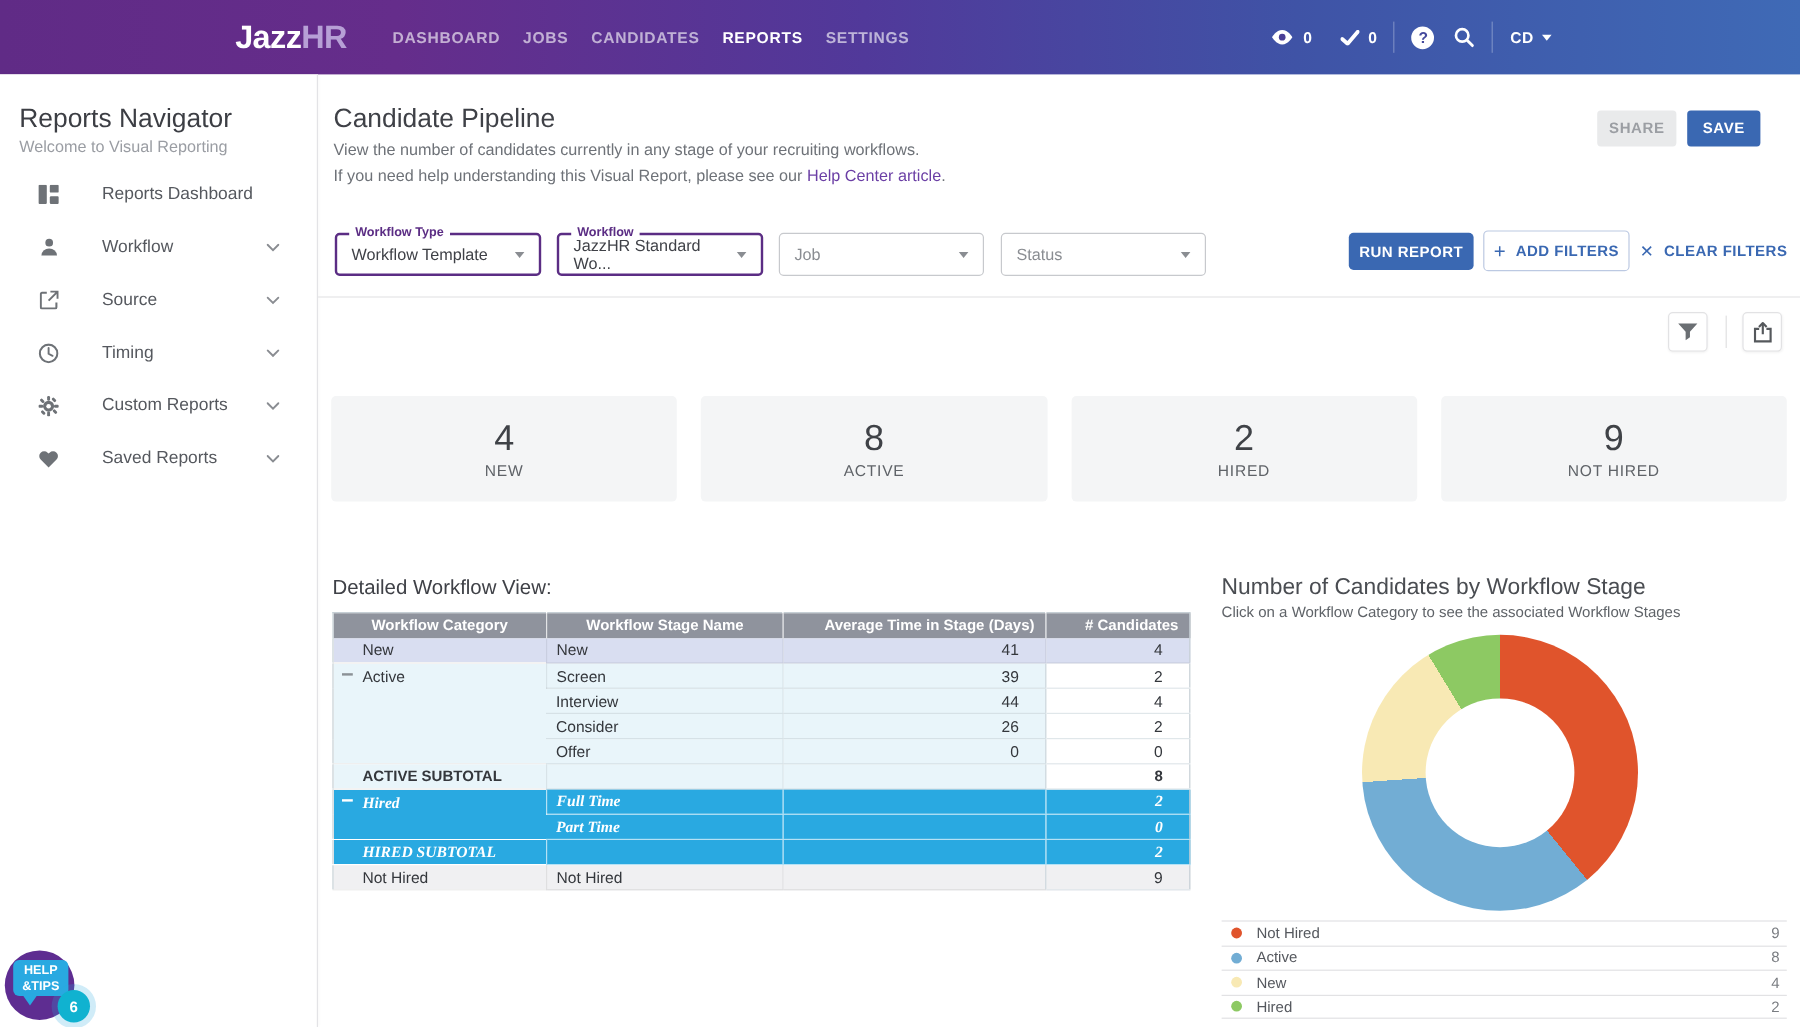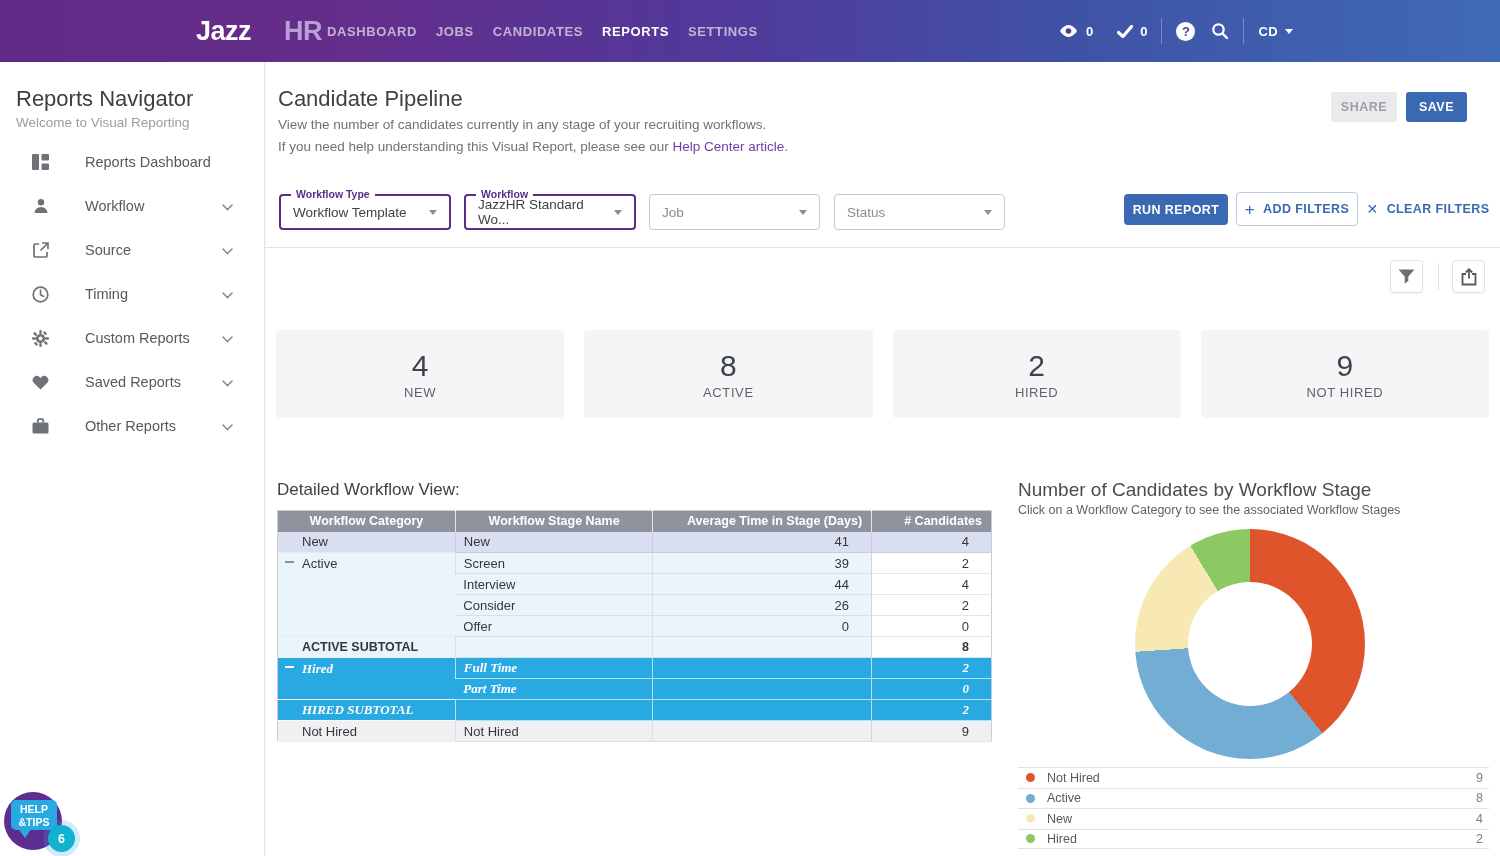--- a/index.html
+++ b/index.html
@@ -5,21 +5,21 @@
   * { margin:0; padding:0; box-sizing:border-box; }
   html,body { width:1500px; height:856px; overflow:hidden; background:#fff;
     font-family:"Liberation Sans","DejaVu Sans",sans-serif; }
 
   
   .navbar { position:absolute; left:0; top:0; width:1500px; height:62px;
     background:linear-gradient(90deg,#602b86 0%,#652d8b 22%,#51399a 48%,#3f53a6 72%,#3f6ab6 100%); }
   .logo { position:absolute; left:196px; top:0; height:62px; display:flex; align-items:center;
     font-size:27px; font-weight:bold; letter-spacing:-.5px; cursor:pointer; }
   .logo .jazz { color:#fff; }
-  .logo .hr { color:#b7a0d6;margin-left:33px; }
+  .logo .hr { color:#b7a0d6; }
   .nav-items { position:absolute; left:327px; top:0; height:62px; display:flex; align-items:center; gap:19px; }
   .nav-item { color:rgba(255,255,255,.62); font-size:13px; font-weight:600; letter-spacing:.6px; cursor:pointer; }
   .nav-item.active { color:#fff; }
   .nav-right { position:absolute; left:1058px; top:0; height:62px; display:flex; align-items:center; }
   .nav-count { color:#fff; font-size:13px; font-weight:600; margin:0 0 0 7px; }
   .nav-ico { display:flex; align-items:center; cursor:pointer; }
   .nav-divider { width:1px; height:26px; background:rgba(255,255,255,.3); margin:0 14px; }
   .q-circle { width:19px; height:19px; border-radius:50%; background:#fff; color:#44499c;
     font-size:13px; font-weight:bold; display:flex; align-items:center; justify-content:center; }
   .user-chip { display:flex; align-items:center; color:#fff; font-size:13px; font-weight:bold;
@@ -268,34 +268,20 @@
             <path d="M8.5 14.5 L1.9 8 a4.1 4.1 0 1 1 5.8-5.8 l.8.8 .8-.8 a4.1 4.1 0 1 1 5.8 5.8 Z" fill="#6e7277"></path>
           </svg>
       </span>
       <span class="sb-label">Saved Reports</span>
       <span class="sb-chev">
         <svg width="11" height="7" viewBox="0 0 11 7">
             <polyline points="1,1 5.5,5.5 10,1" fill="none" stroke="#8a8d92" stroke-width="1.6" stroke-linecap="round"></polyline>
           </svg>
       </span>
     </div>
-    <div class="sb-item">
-      <span class="sb-icon">
-        <svg width="17" height="16" viewBox="0 0 17 16">
-            <rect x="0.5" y="4.5" width="16" height="11" rx="1.5" fill="#6e7277"></rect>
-            <path d="M5.8 4.5 V2.2 a1 1 0 0 1 1-1 h3.4 a1 1 0 0 1 1 1 V4.5" fill="none" stroke="#6e7277" stroke-width="1.8"></path>
-          </svg>
-      </span>
-      <span class="sb-label">Other Reports</span>
-      <span class="sb-chev">
-        <svg width="11" height="7" viewBox="0 0 11 7">
-            <polyline points="1,1 5.5,5.5 10,1" fill="none" stroke="#8a8d92" stroke-width="1.6" stroke-linecap="round"></polyline>
-          </svg>
-      </span>
-    </div>
   </div>
 </div>
 
 <div class="page-title">Candidate Pipeline</div>
 <div class="page-desc1">View the number of candidates currently in any stage of your recruiting workflows.</div>
 <div class="page-desc2">
   <span>If you need help understanding this Visual Report, please see our </span><span class="help-link">Help Center article</span><span>.</span>
 </div>
 <button class="btn-share">SHARE</button>
 <button class="btn-save">SAVE</button>

